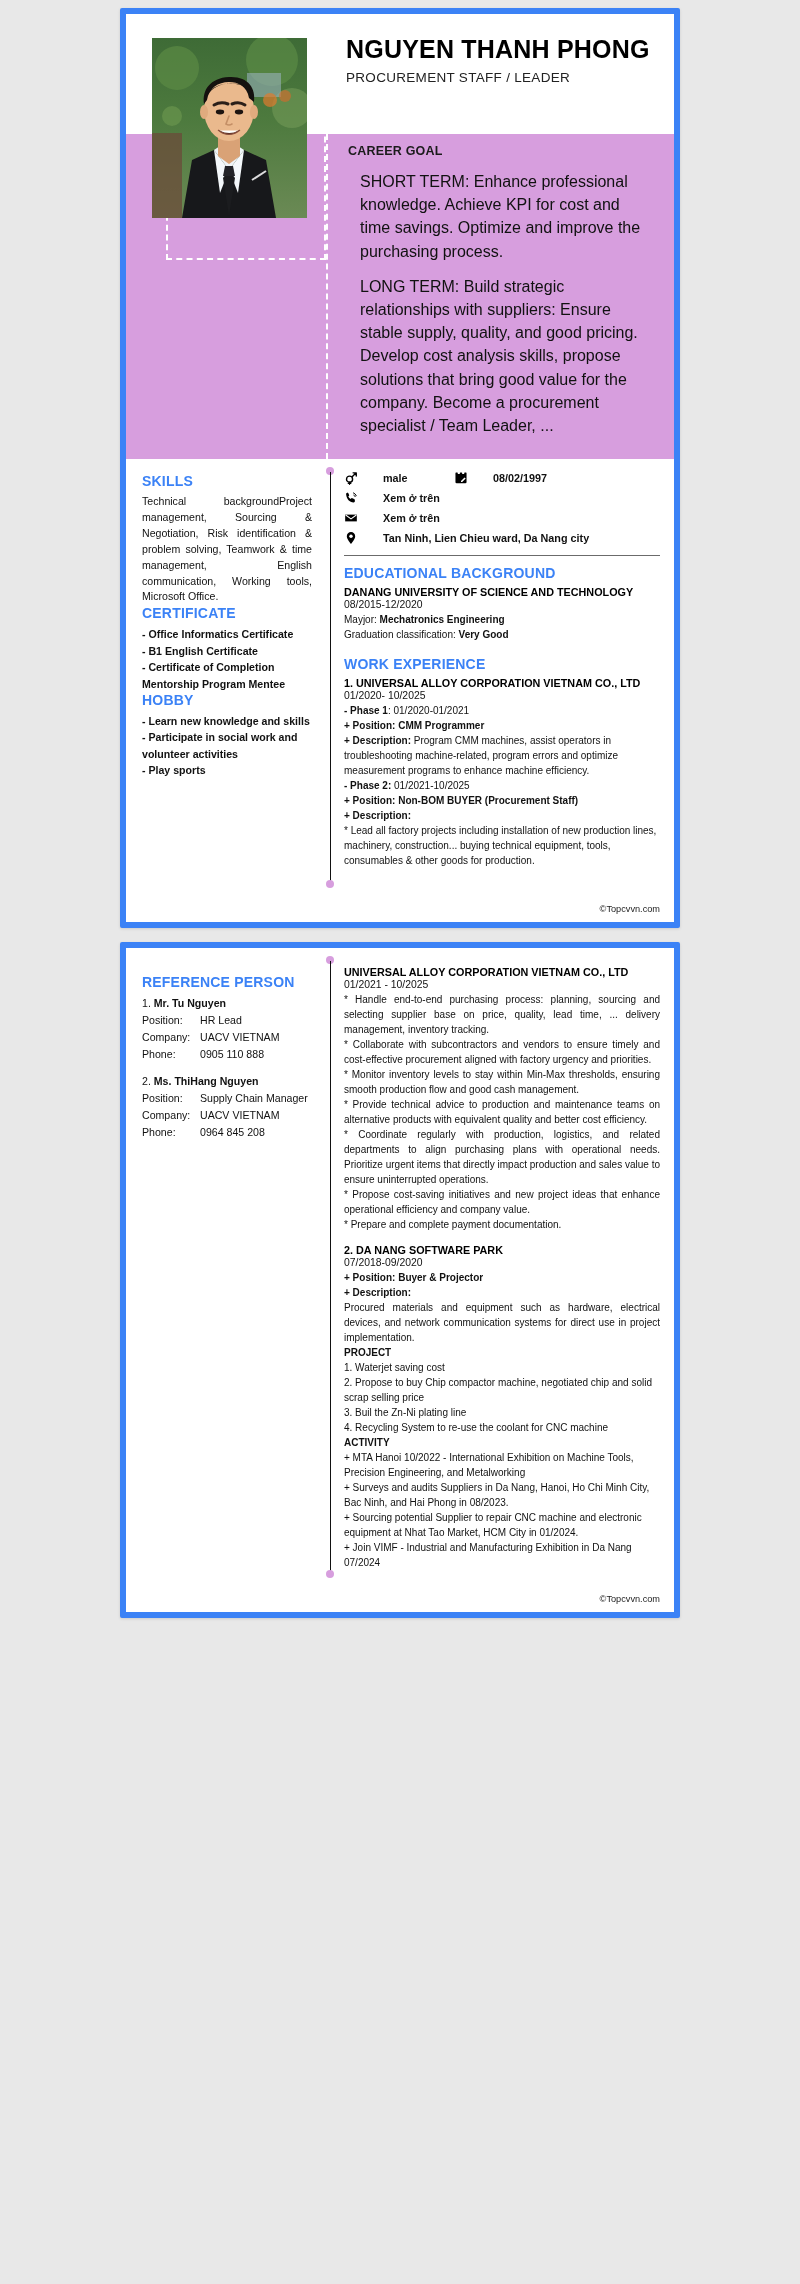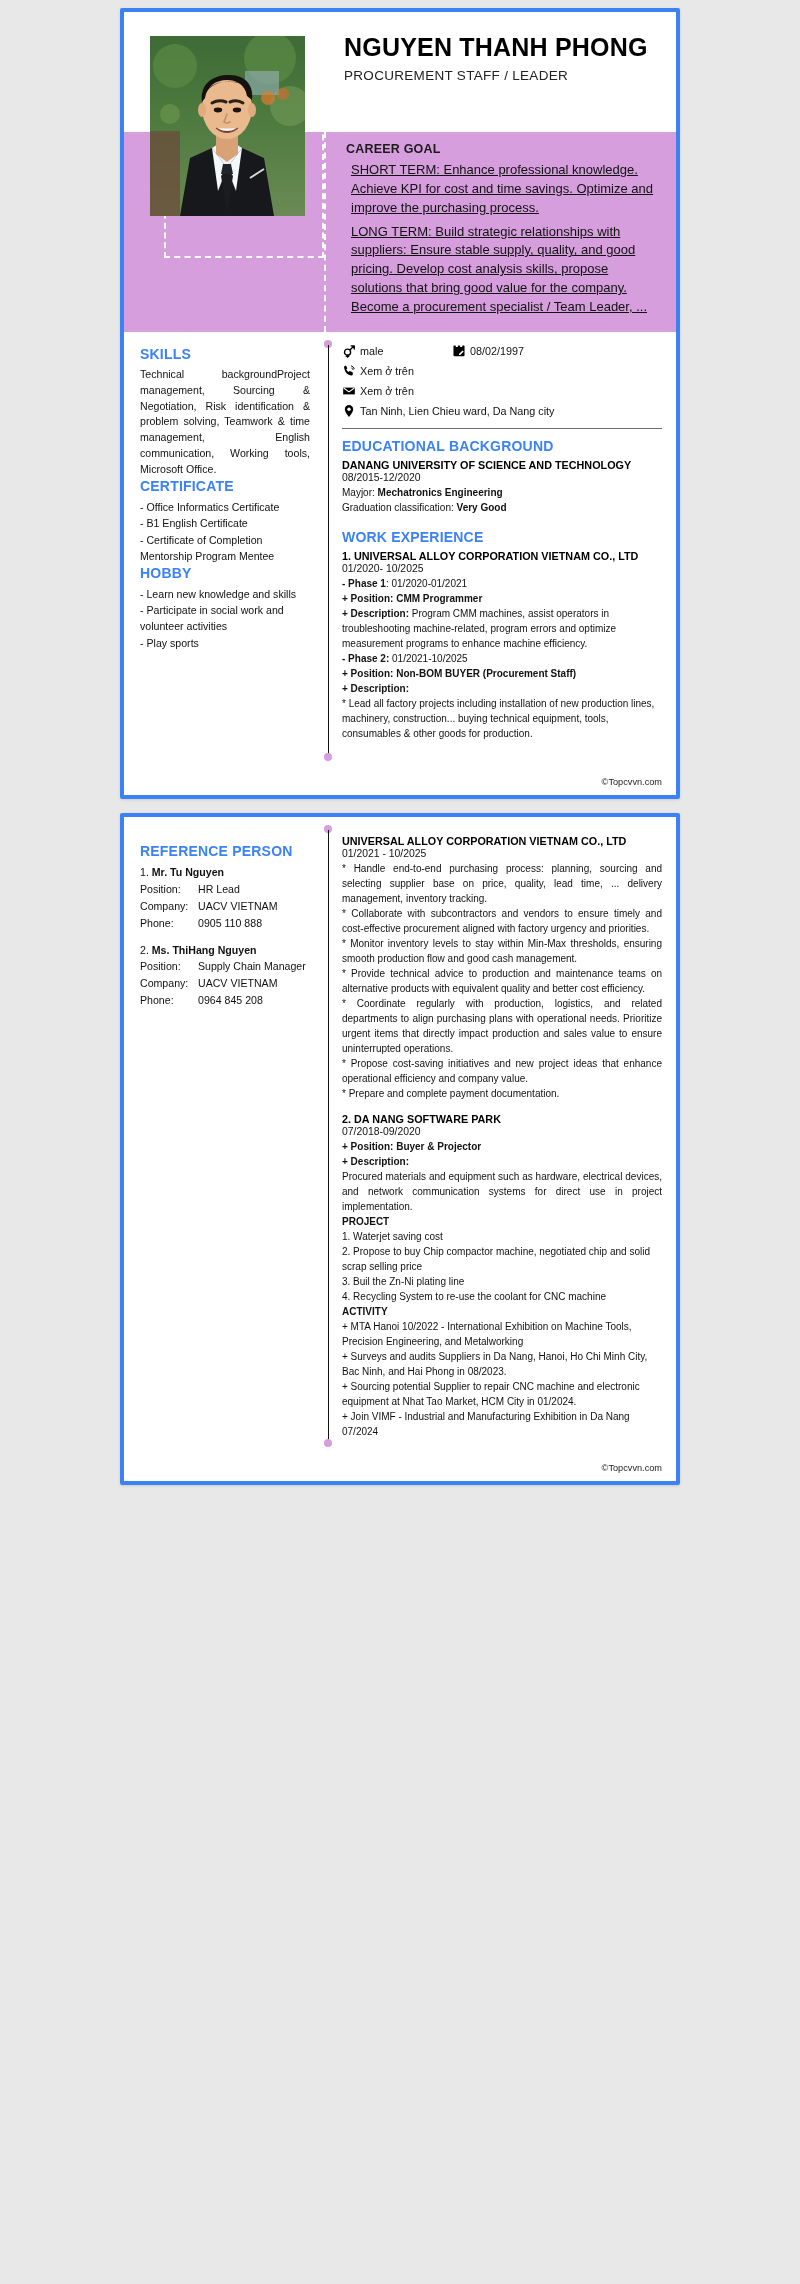--- a/index.html
+++ b/index.html
@@ -10,21 +10,21 @@
   }
   .viewport {
     width: 800px;
     margin: 0 auto;
     padding: 8px 120px 10px 120px;
   }
   .page {
     background: #ffffff;
     width: 560px;
     margin: 0 auto 14px auto;
-    border: 4px solid #3b82f6;
+    border: 6px solid #3b82f6;
     border-radius: 2px;
     box-shadow: 0 1px 3px rgba(0,0,0,0.12);
     position: relative;
     padding: 0;
   }
 
   
   .hdr {
     display: flex;
     position: relative;
@@ -64,23 +64,22 @@
   .band-right {
     flex: 1;
     padding: 10px 14px 10px 20px;
     border-left: 2px dashed #ffffff;
   }
   .goal-title {
     font-size: 12.5px; font-weight: bold; color: #1b1b1b;
     margin: 0 0 4px 0; letter-spacing: 0.2px;
   }
   .goal-text {
-    font-size: 13px; line-height: 1.45; color: #111; margin: 5px;
+    font-size: 16px; line-height: 1.45; color: #111; margin: 12px;
     text-align: left;
-    text-decoration: underline;
   }
   .goal-text.tight { margin-top: 0; }
 
   
   .photo-wrap {
     position: absolute;
     left: 26px; top: -96px;
     width: 160px; height: 192px;
     z-index: 5;
   }
@@ -132,30 +131,30 @@
 
   h2.sec {
     font-size: 14px; font-weight: bold; color: #3b82f6;
     margin: 0 0 5px 0; letter-spacing: 0.2px;
   }
   .sec-gap { margin-top: 16px; }
   .body-txt {
     font-size: 10.6px; line-height: 1.5; color: #111; margin: 0;
   }
   .just { text-align: justify; }
-  .li { font-size: 10.6px; line-height: 1.55; color: #111; margin: 0; }
+  .li { font-size: 10.6px; line-height: 1.55; color: #111; margin: 0; font-weight: bold; }
 
   
   .contact {
     display: flex; flex-wrap: wrap; row-gap: 6px;
     padding: 2px 0 8px 0;
   }
   .c-item {
-    display: flex; align-items: center; gap: 4px;
-    font-size: 10.8px; color: #111;
+    display: flex; align-items: center; gap: 25px;
+    font-size: 10.8px; color: #111; font-weight: bold;
   }
   .c-item.w1 { width: 110px; }
   .c-item.w2 { width: 130px; }
   .c-item.w3 { width: 120px; }
   .c-item.wfull { width: 100%; }
   .c-ico { width: 14px; height: 14px; flex: 0 0 14px; display: block; }
   .c-ico svg { display: block; }
   .divider { border-top: 1px solid #6b6b6b; margin: 2px 0 9px 0; }
   .b { font-weight: bold; }
   .sub-title { font-size: 10.8px; font-weight: bold; color: #000; margin: 0 0 1px 0; }

